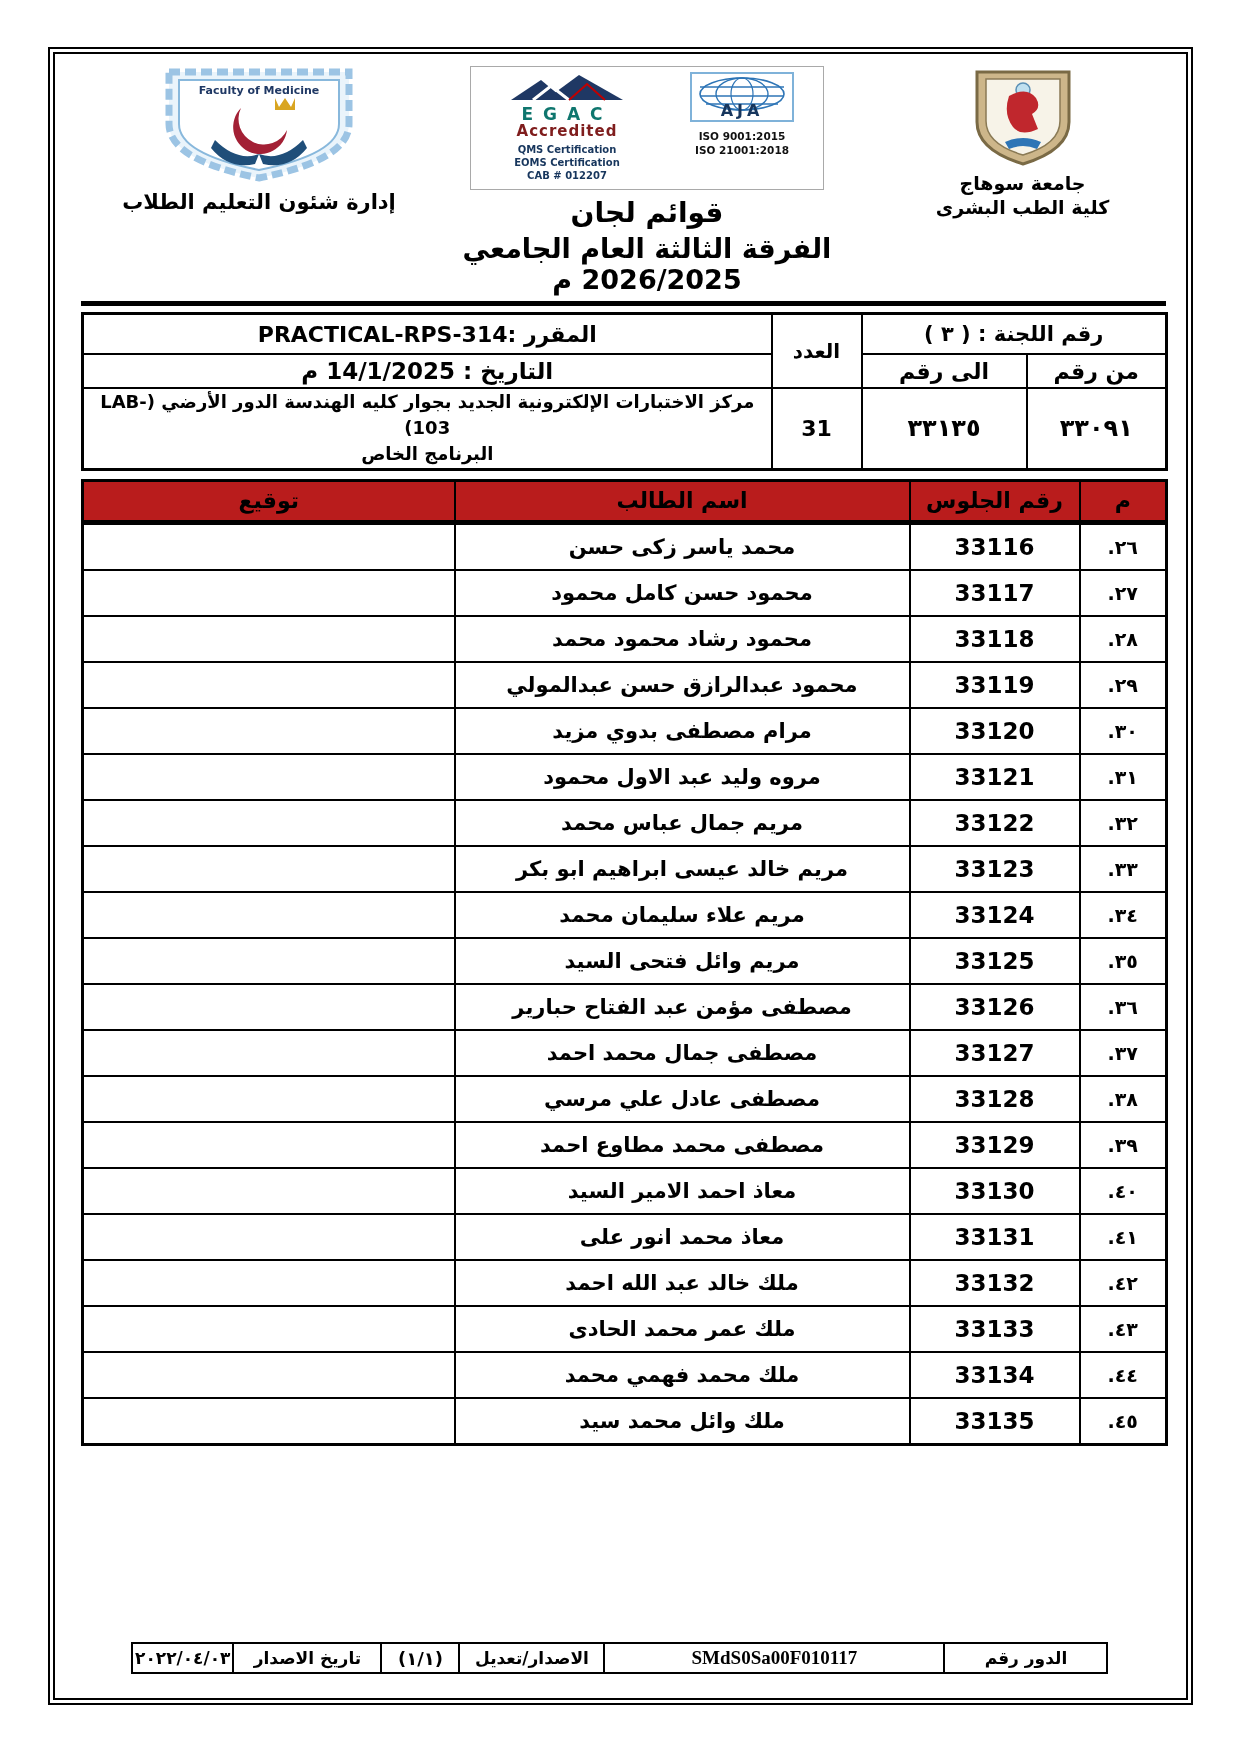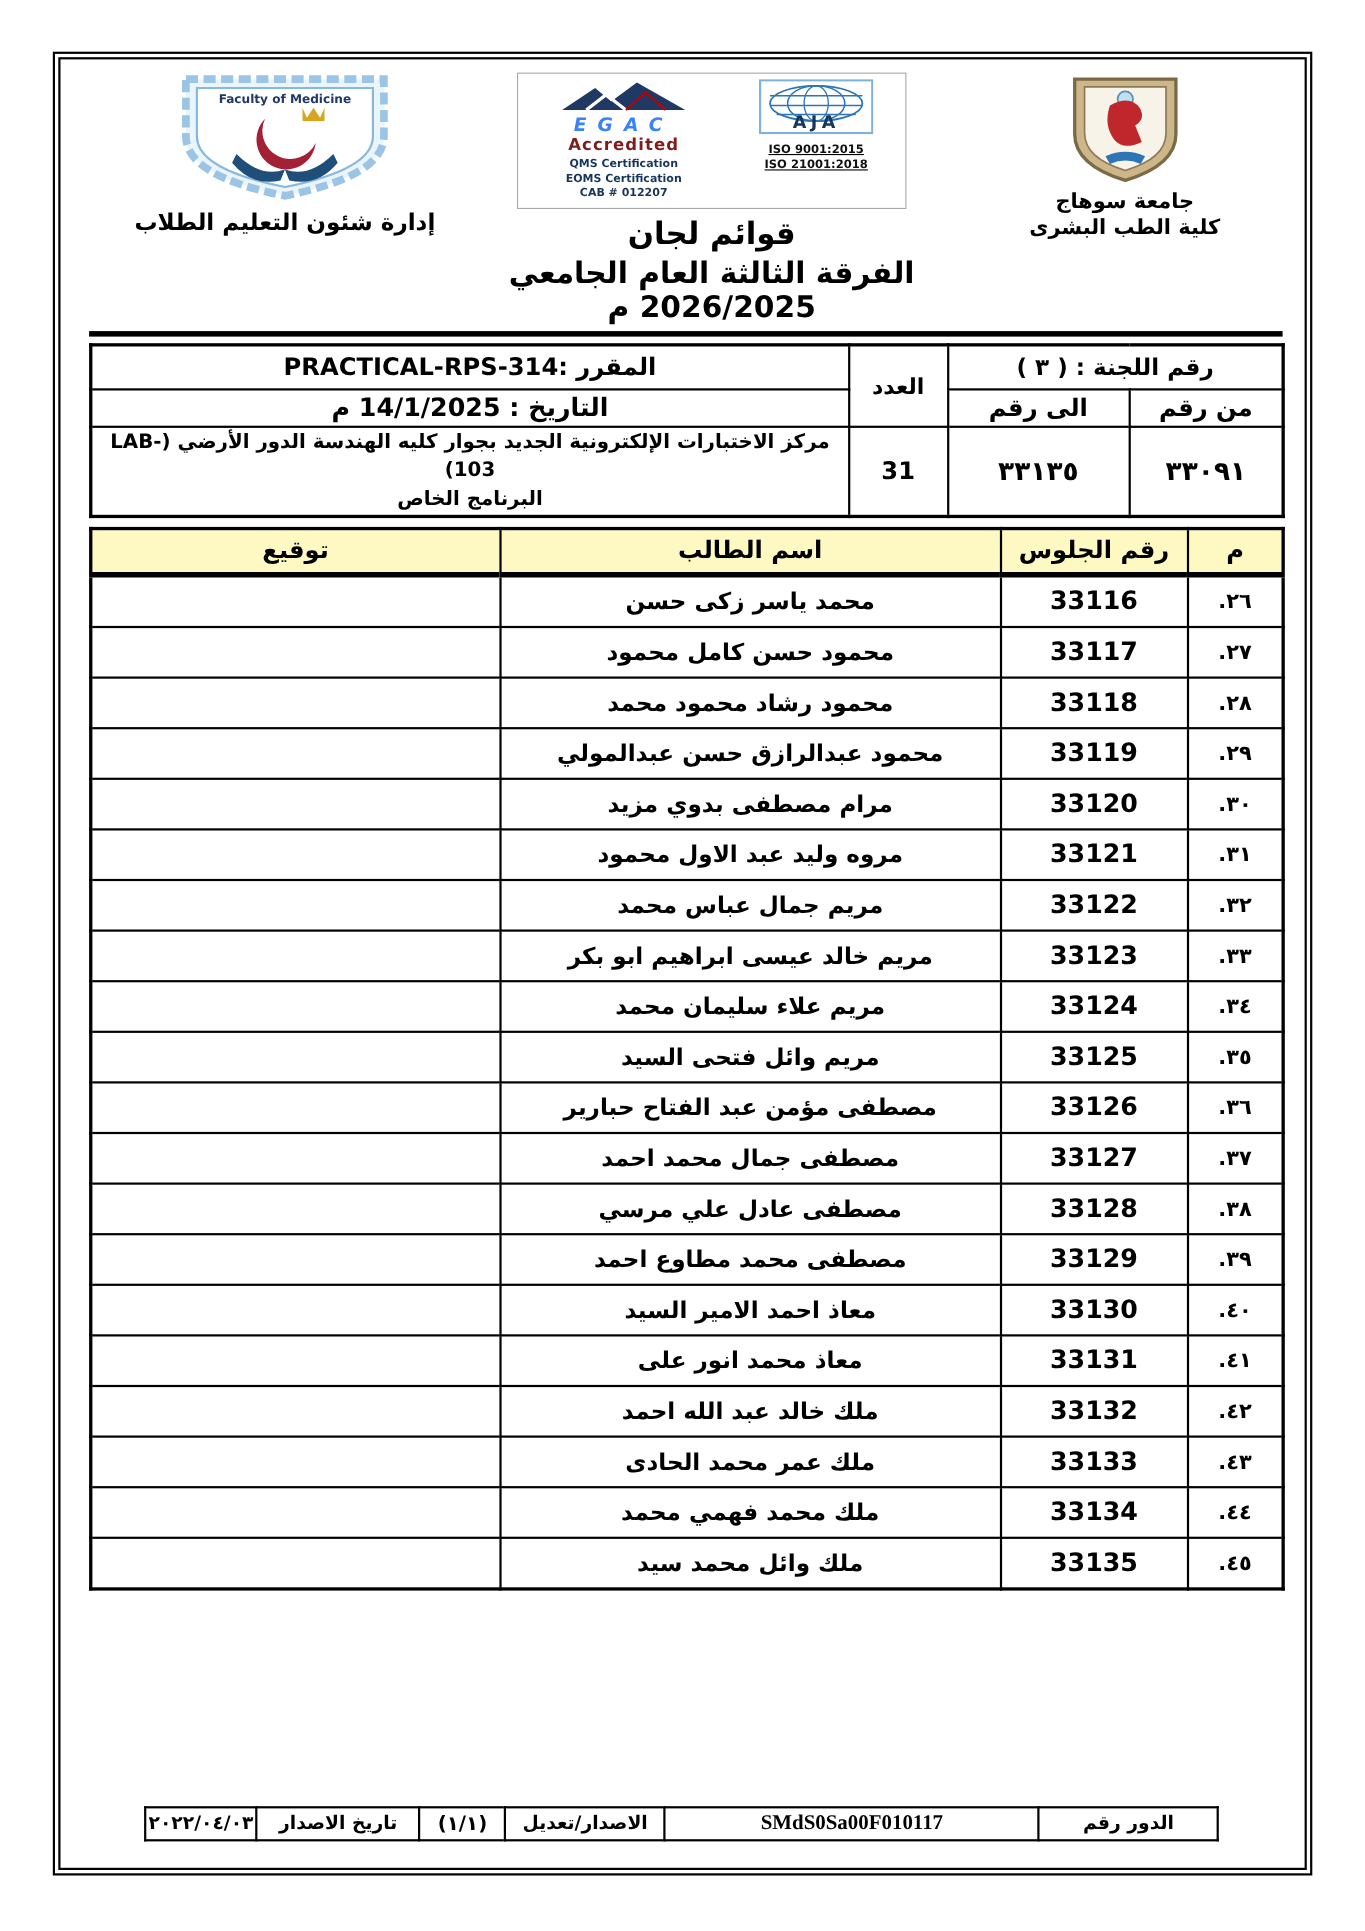--- a/index.html
+++ b/index.html
@@ -15,24 +15,24 @@
   .h-center{flex:1;text-align:center;padding-top:2px;}
   .h-right{width:275px;text-align:center;padding-top:2px;}
   .dept-label{font-size:21px;font-weight:bold;direction:rtl;margin-top:2px;}
   .univ-label,.fac-label{font-size:19px;font-weight:bold;direction:rtl;line-height:1.25;}
   .doc-title{font-size:28px;font-weight:bold;direction:rtl;margin-top:6px;}
   .doc-subtitle{font-size:27px;font-weight:bold;direction:rtl;margin-top:4px;}
 
   .acc-box{display:inline-flex;gap:30px;border:1.5px solid #a9a9a9;background:#fff;
        padding:5px 16px 7px;align-items:flex-start;}
   .egac{width:160px;text-align:center;}
-  .egac-letters{font-size:17px;font-weight:bold;color:#3b82f6;letter-spacing:10px;line-height:1;font-style:italic;}
+  .egac-letters{font-size:17px;font-weight:bold;color:#0f766e;letter-spacing:10px;line-height:1;}
   .egac-accredited{font-size:15px;font-weight:bold;color:#7f1d1d;letter-spacing:1px;line-height:1.15;}
   .egac-caption{font-size:10px;font-weight:bold;color:#17365d;line-height:1.3;margin-top:3px;text-align:center;}
-  .aja{width:130px;text-decoration:underline;}
+  .aja{width:130px;}
   .aja-iso{font-size:10.5px;font-weight:bold;color:#111;line-height:1.35;margin-top:3px;}
 
   .header-rule{height:5px;background:#000;margin:6px 20px 0 26px;}
 
   
   table{border-collapse:collapse;}
   .info-table{direction:rtl;width:1087px;margin:6px 20px 0 26px;table-layout:fixed;
        border:3px solid #000;}
   .info-table td{border:2px solid #000;text-align:center;vertical-align:middle;
        font-weight:bold;padding:0 4px;}
@@ -41,21 +41,21 @@
   .it-course{font-size:22px;}
   .it-range-label{font-size:22px;height:32px;}
   .it-date{font-size:23px;}
   .it-range-value{font-size:24px;height:62px;}
   .it-count-value{font-size:22px;}
   .it-center{font-size:18px;line-height:1.45;}
 
   
   .main-table{direction:rtl;width:1087px;margin:8px 20px 0 26px;table-layout:fixed;
        border:3px solid #000;}
-  .main-table thead td{background:#fef9c3;border:2px solid #000;border-bottom:5px solid #000;
+  .main-table thead td{background:#b91c1c;border:2px solid #000;border-bottom:5px solid #000;
        font-size:22px;font-weight:bold;text-align:center;height:36px;}
   .main-table tbody td{border:2px solid #000;text-align:center;vertical-align:middle;
        font-weight:bold;height:42px;}
   .c-no{font-size:19px;letter-spacing:3px;}
   .c-seat{font-size:23px;}
   .c-name{font-size:21px;}
 
   
   .footer-table{position:absolute;left:76px;right:12px;bottom:24px;direction:rtl;
        width:auto;table-layout:fixed;border:2px solid #000;}

